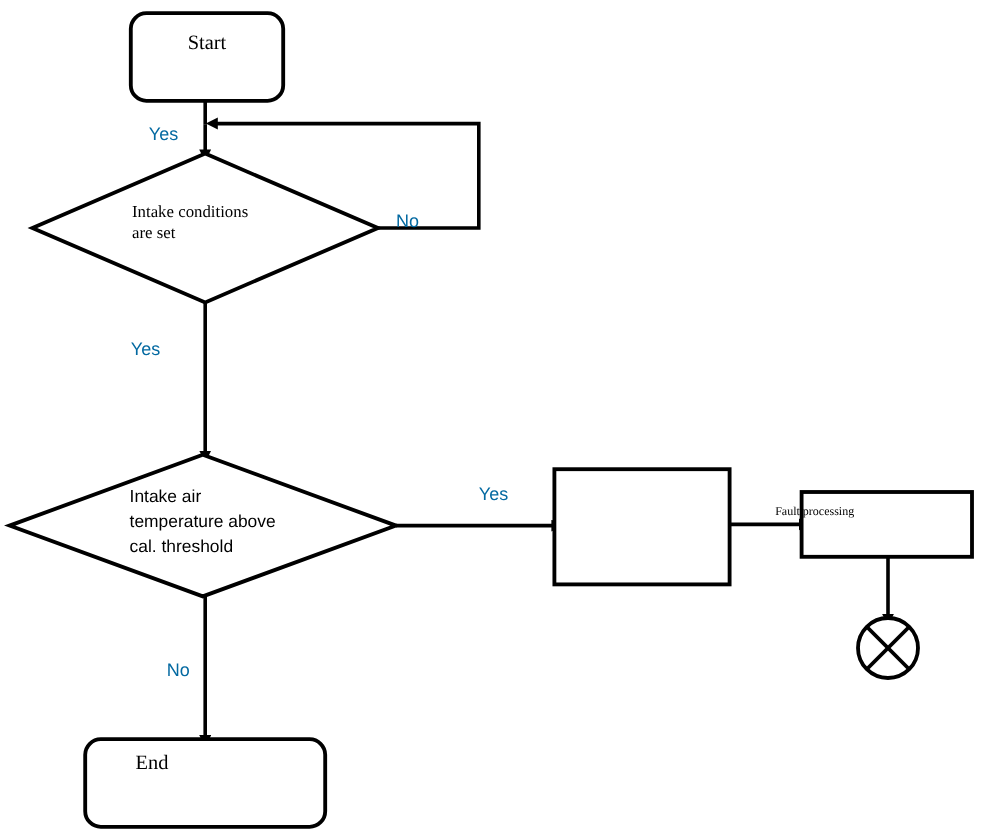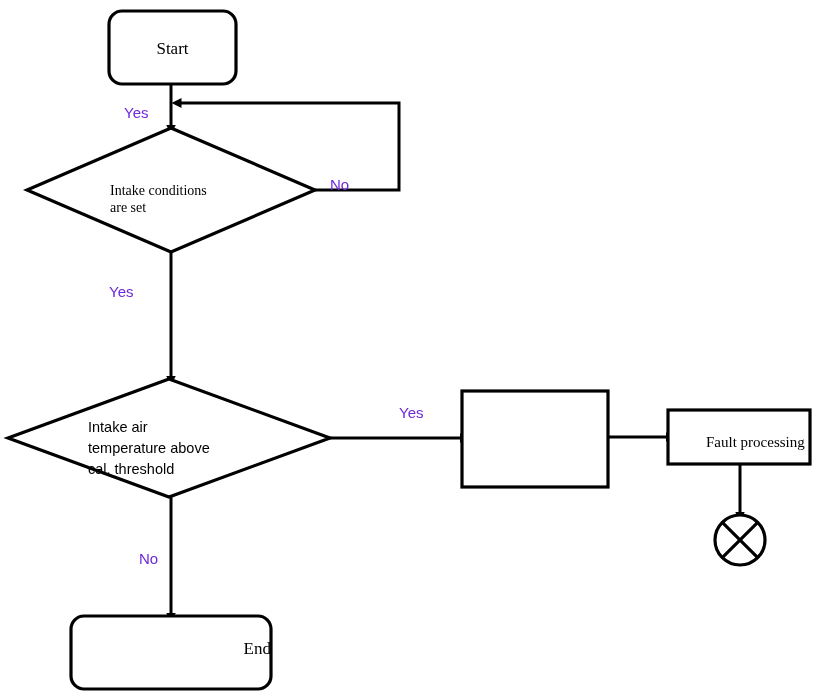--- a/index.html
+++ b/index.html
@@ -22,27 +22,26 @@
     top: 0;
     width: 832px;
     height: 700px;
   }
   .node-text {
     position: absolute;
     color: #000000;
     line-height: 1.18;
     white-space: pre-line;
     pointer-events: none;
-    margin-top: 13px;
   }
   .serif { font-family: "Liberation Serif", serif; }
   .sans  { font-family: "Liberation Sans", sans-serif; }
   .edge-label {
     position: absolute;
-    color: #6d28d9;
+    color: #0369a1;
     font-family: "Liberation Sans", sans-serif;
     font-size: 15px;
     line-height: 1;
     white-space: nowrap;
     pointer-events: none;
   }
 </style>
 </head>
 <body>
 
@@ -92,28 +91,28 @@
     <line x1="171" y1="497" x2="171" y2="614" stroke="#000000" stroke-width="3" marker-end="url(#arrow-down)"></line>
 
     <rect x="71" y="616" width="200" height="73" rx="13" ry="13" fill="#ffffff" stroke="#000000" stroke-width="3.2"></rect>
   </svg>
 
   <div class="node-text serif" style="left:109px; top:26px; width:127px; text-align:center; font-size:17px;">Start</div>
 
   <div class="node-text serif" style="left:110px; top:170px; width:180px; text-align:left; font-size:14px;">Intake conditions
 are set</div>
 
-  <div class="node-text sans" style="left:88px; top:404px; width:210px; text-align:left; font-size:14.5px; line-height:1.45;">Intake air
+  <div class="node-text sans" style="left:108px; top:404px; width:210px; text-align:left; font-size:14.5px; line-height:1.45;">Intake air
 temperature above
 cal. threshold</div>
 
 
-  <div class="node-text serif" style="left:706px; top:421px; width:125px; text-align:left; font-size:15px;">Fault processing</div>
+  <div class="node-text serif" style="left:646px; top:421px; width:125px; text-align:left; font-size:10px;">Fault processing</div>
 
-  <div class="node-text serif" style="left:71px; top:626px; width:200px; text-align:right; font-size:17px;">End</div>
+  <div class="node-text serif" style="left:71px; top:626px; width:200px; text-align:left; font-size:17px;padding-left:42px;">End</div>
 
   <div class="edge-label" style="left:124px; top:105px;">Yes</div>
 
   <div class="edge-label" style="left:330px; top:177px;">No</div>
 
   <div class="edge-label" style="left:109px; top:284px;">Yes</div>
 
   <div class="edge-label" style="left:399px; top:405px;">Yes</div>
 
   <div class="edge-label" style="left:139px; top:551px;">No</div>

